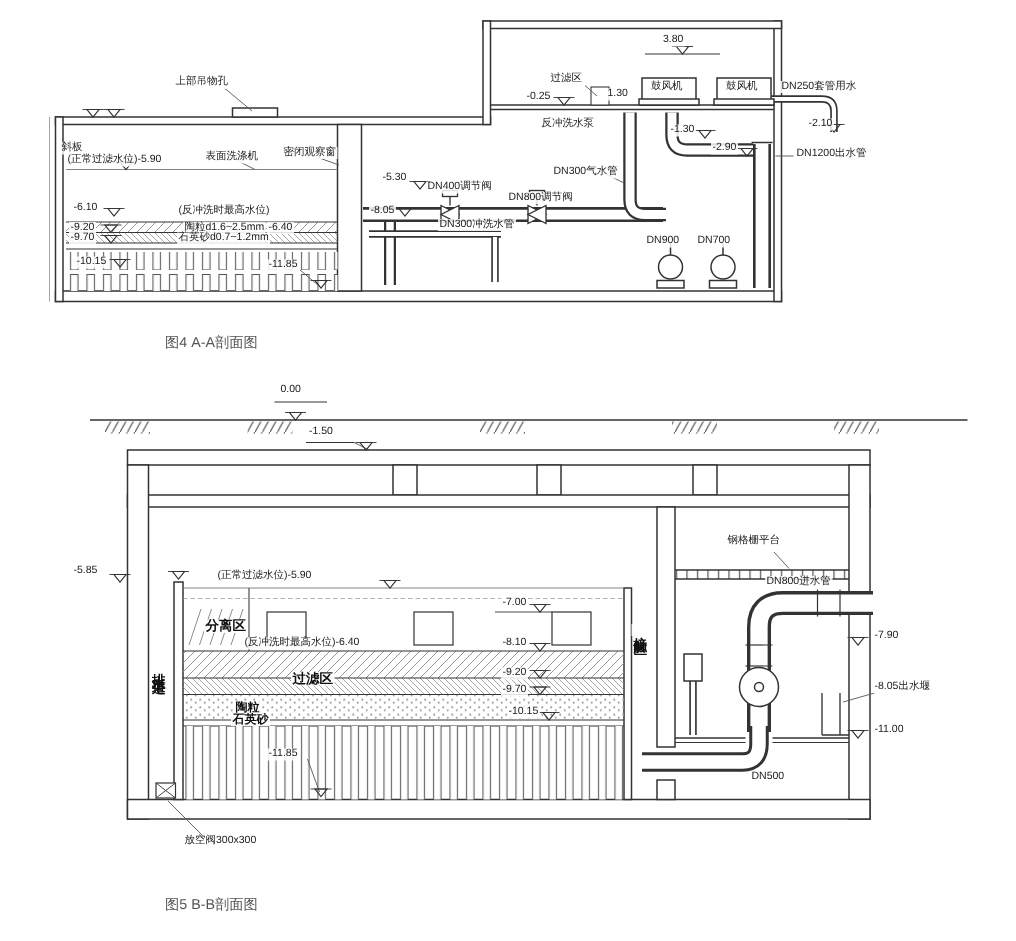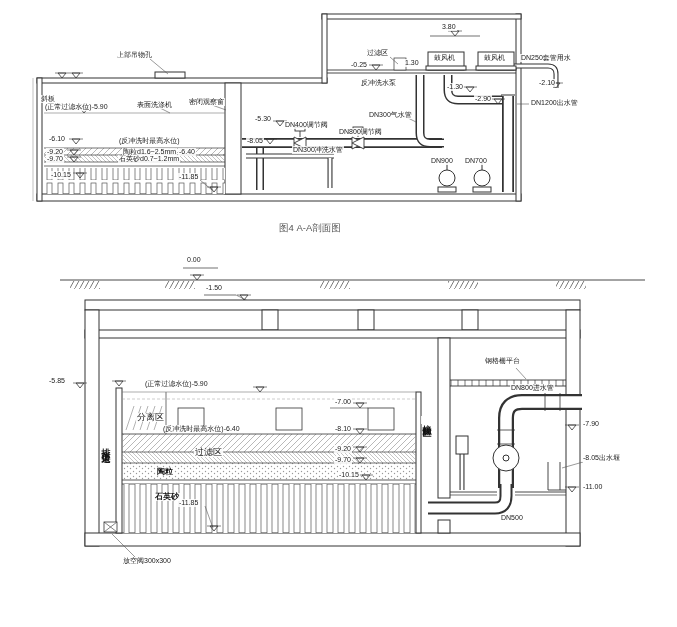--- a/index.html
+++ b/index.html
@@ -1,27 +1,27 @@
 <!DOCTYPE html>
 <html><head>
 <meta charset="utf-8">
 <style>
   html,body{margin:0;padding:0;background:#fff;}
   #page{position:relative;width:677px;height:627px;background:#fff;overflow:hidden;
         font-family:"Liberation Sans",sans-serif;}
   .lbl{position:absolute;font-size:7px;line-height:1.15;color:#1a1a1a;
        background:rgba(255,255,255,.85);white-space:nowrap;padding:0 1px;}
-  .zone{position:absolute;font-size:9px;font-weight:normal;color:#111;
+  .zone{position:absolute;font-size:9px;font-weight:bold;color:#111;
         background:rgba(255,255,255,.9);white-space:nowrap;padding:0 1px;line-height:1;}
   .zone8{position:absolute;font-size:8px;font-weight:bold;color:#111;
         background:rgba(255,255,255,.9);white-space:nowrap;padding:0 1px;line-height:1;margin-top:20px;}
   .zone-v{position:absolute;font-size:9px;font-weight:bold;color:#111;
         background:rgba(255,255,255,.9);writing-mode:vertical-rl;text-orientation:upright;
         letter-spacing:2px;line-height:1.1;padding:1px 0;}
-  .cap{position:absolute;left:110px;width:400px;text-align:center;
+  .cap{position:absolute;left:110px;width:400px;text-align:left;
        font-size:9.5px;color:#555;}
   svg{position:absolute;left:0;top:0;}
 </style>
 </head>
 <body>
 
 <div id="page">
 
 <svg width="677" height="627" viewBox="0 0 677 627">
   <defs>
@@ -308,20 +308,21 @@
 <div class="lbl" style="left:162px;top:425px">(反冲洗时最高水位)-6.40</div>
 <div class="lbl" style="left:334px;top:425px">-8.10</div>
 <div class="zone-v" style="left:421px;top:416px">接触区</div>
 <div class="lbl" style="left:582px;top:420px">-7.90</div>
 <div class="zone-v" style="left:100px;top:440px">排水渠道</div>
 <div class="zone8" style="left:156px;top:448px">陶粒</div>
 <div class="zone" style="left:194px;top:448px">过滤区</div>
 <div class="lbl" style="left:334px;top:445px">-9.20</div>
 <div class="lbl" style="left:334px;top:456px">-9.70</div>
 <div class="lbl" style="left:582px;top:454px">-8.05出水堰</div>
-<div class="zone8" style="left:154px;top:473px">石英砂</div>
+<div class="zone8" style="left:154px;top:456px">石英砂</div>
 <div class="lbl" style="left:338px;top:471px">-10.15</div>
 <div class="lbl" style="left:582px;top:483px">-11.00</div>
 <div class="lbl" style="left:178px;top:499px">-11.85</div>
 <div class="lbl" style="left:500px;top:514px">DN500</div>
 <div class="lbl" style="left:122px;top:557px">放空阀300x300</div>
+<div class="cap" style="top:597px">图5 B-B剖面图</div>
 
 </div>
 
 </body></html>

